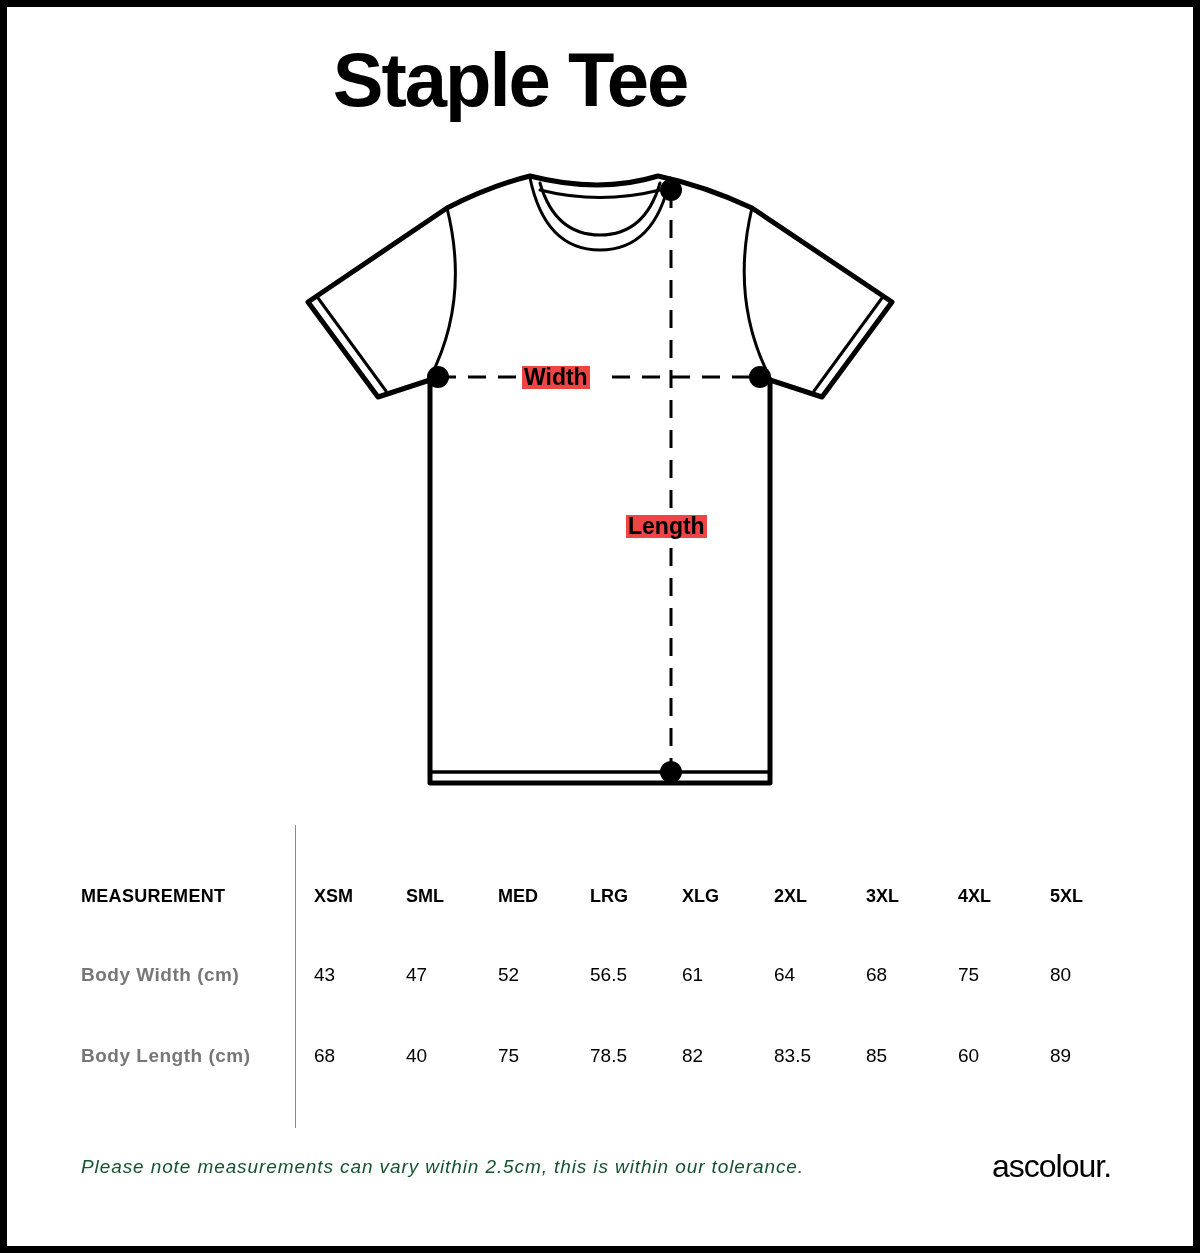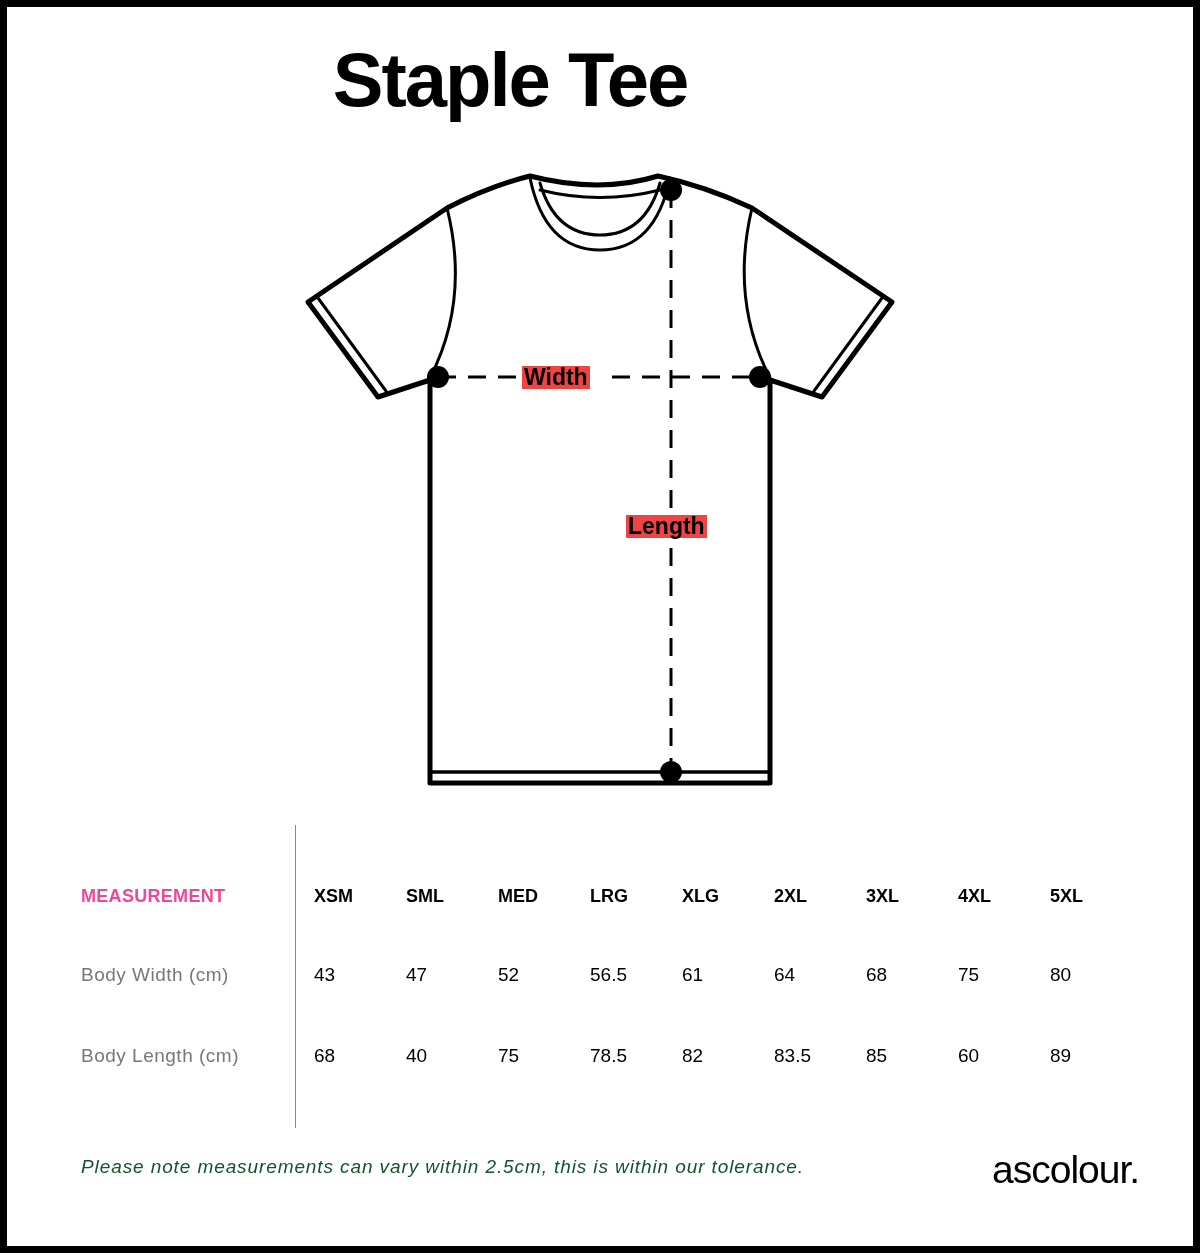--- a/index.html
+++ b/index.html
@@ -31,23 +31,23 @@
   .label-length { left: 626px; top: 515px; }
 
   .divider {
     position: absolute; left: 295px; top: 825px;
     width: 1px; height: 303px; background: #8a8a8a;
   }
   .table-area { position: absolute; left: 0; top: 0; width: 1200px; }
   .row-head {
     position: absolute; left: 81px;
     font-family: "Liberation Sans", sans-serif;
-    font-size: 18px; line-height: 1;
+    font-size: 18px; line-height: 1; font-weight: bold;
   }
-  .row-head.header { font-weight: bold; color: #ec4899; top: 887px; letter-spacing: 0.3px; }
+  .row-head.header { font-weight: bold; color: #000000; top: 887px; letter-spacing: 0.3px; }
   .row-head.r1 { color: #777; top: 965px; font-size: 19px; letter-spacing: 0.5px; }
   .row-head.r2 { color: #777; top: 1046px; font-size: 19px; letter-spacing: 0.5px; }
 
   .cell {
     position: absolute; width: 90px; margin-left: -45px;
     text-align: left;
     font-family: "Liberation Sans", sans-serif;
     font-size: 19px; line-height: 1; color: #000;
   }
   .cell.hdr { font-weight: bold; top: 887px; font-size: 18px; }
@@ -56,21 +56,21 @@
 
   .note {
     position: absolute; left: 81px; top: 1157px;
     font-family: "Liberation Sans", sans-serif;
     font-style: italic; font-size: 19px; color: #14532d;
     letter-spacing: 0.9px; line-height: 1;
   }
   .brand {
     position: absolute; left: 992px; top: 1150px;
     font-family: "Liberation Sans", sans-serif;
-    font-size: 39px; color: #000; letter-spacing: -1px; line-height: 1;
+    font-size: 32px; color: #000; letter-spacing: -1px; line-height: 1;
   }
 </style>
 </head>
 <body>
 
 <div class="frame"></div>
 
 <div class="title">Staple Tee</div>
 
 <div class="tee">

